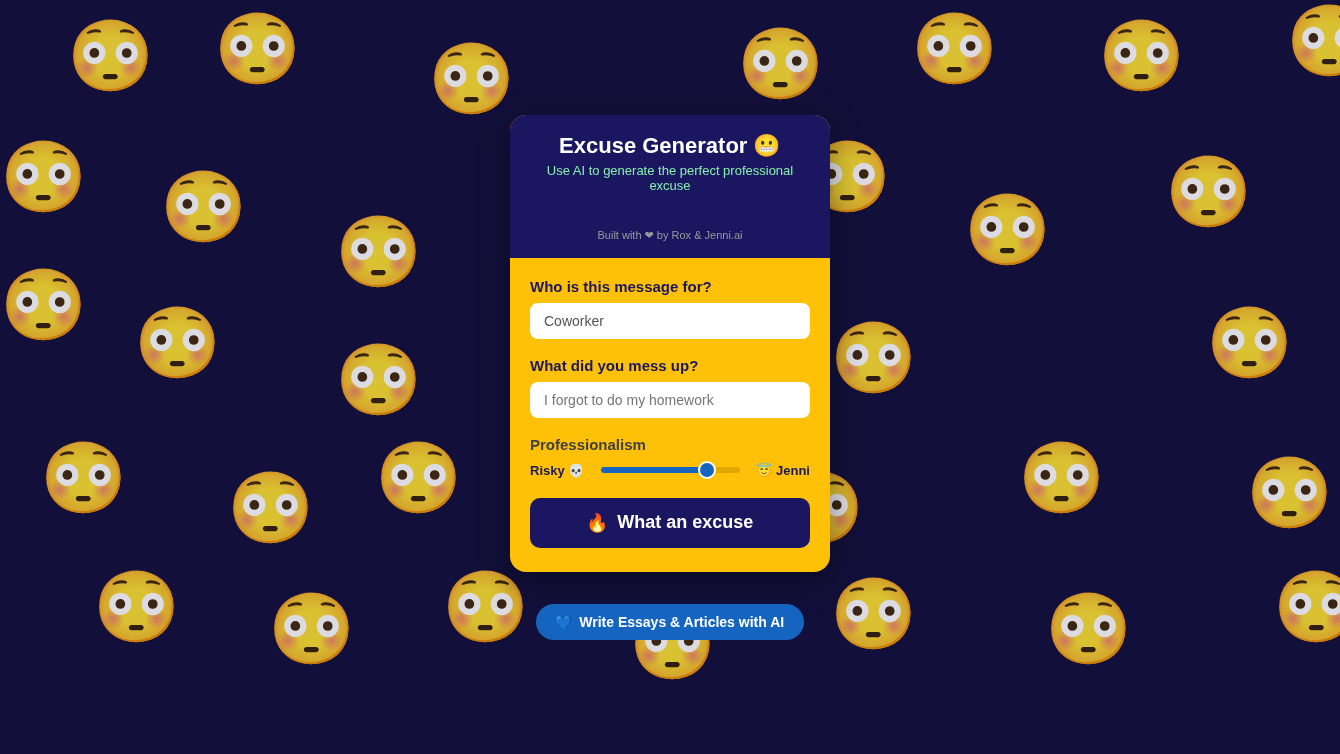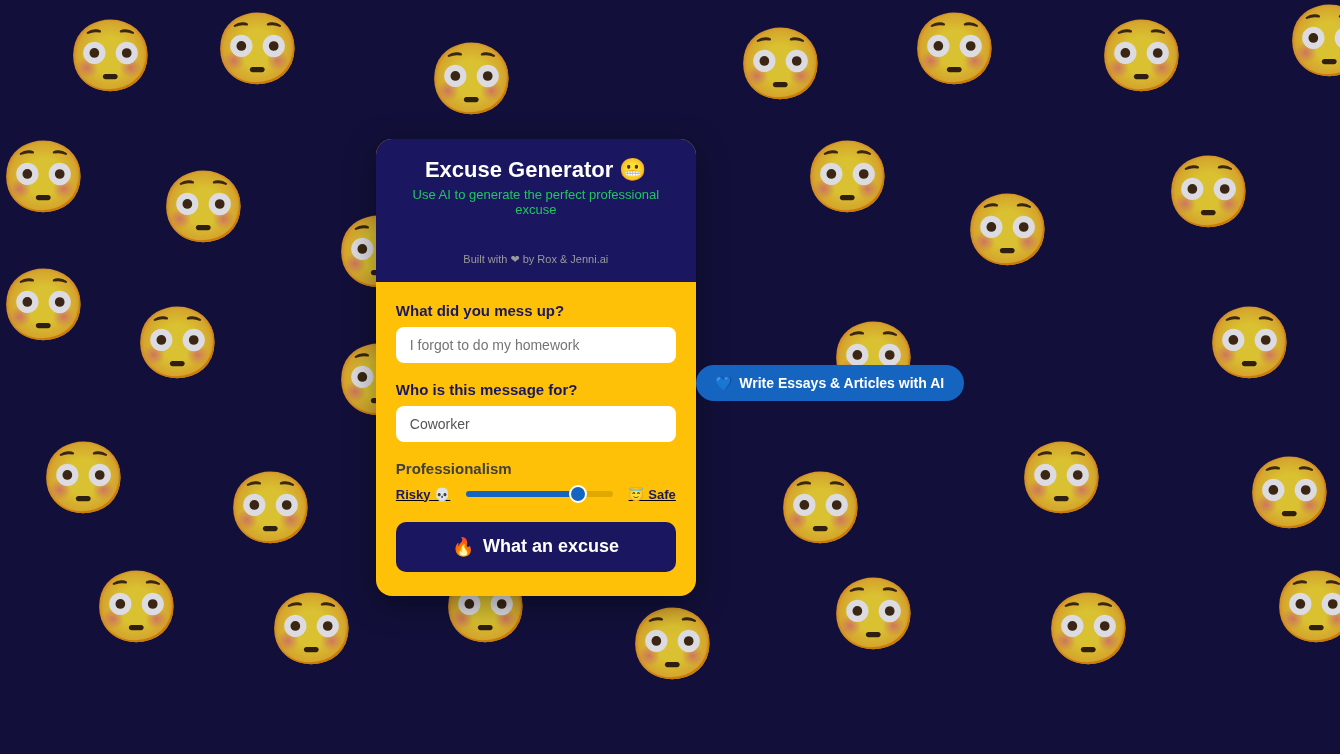--- a/index.html
+++ b/index.html
@@ -50,21 +50,21 @@
 
     .card-header h1 {
       font-size: 22px;
       font-weight: 700;
       color: white;
       margin-bottom: 4px;
     }
 
     .card-header p.subtitle {
       font-size: 13px;
-      color: #22c55e;
+      color: #86efac;
       margin-bottom: 11px;
     }
 
     .card-header p.built-by {
       font-size: 11px;
       color: #999;
       margin-top: 36px;
     }
 
     .card-body {
@@ -102,21 +102,20 @@
       font-size: 15px;
       font-weight: 700;
       color: #404040;
       margin-bottom: 10px;
     }
 
     .slider-row {
       display: flex;
       align-items: center;
       gap: 16px;
-      text-decoration: underline;
     }
 
     .slider-label {
       font-size: 13px;
       color: #1a1760;
       font-weight: 600;
       white-space: nowrap;
     }
 
     input[type=range] {
@@ -208,44 +207,44 @@
     <div class="emoji-item" style="top: 60%; left: 93%;">😳</div>
     <div class="emoji-item" style="top: 75%; left: 7%;">😳</div>
     <div class="emoji-item" style="top: 78%; left: 20%;">😳</div>
     <div class="emoji-item" style="top: 75%; left: 33%;">😳</div>
     <div class="emoji-item" style="top: 80%; left: 47%;">😳</div>
     <div class="emoji-item" style="top: 76%; left: 62%;">😳</div>
     <div class="emoji-item" style="top: 78%; left: 78%;">😳</div>
     <div class="emoji-item" style="top: 75%; left: 95%;">😳</div>
   </div>
 
-<div style="display:flex; align-items:center; z-index:10; position:relative;">
+<div style="display:flex; flex-direction:column; align-items:center; z-index:10; position:relative;">
   <div class="card">
     <div class="card-header">
       <h1>Excuse Generator 😬</h1>
       <p class="subtitle">Use AI to generate the perfect professional excuse</p>
       <p class="built-by">Built with ❤ by Rox &amp; Jenni.ai</p>
     </div>
     <div class="card-body">
       <div class="field-group">
+        <label class="field-label">Who is this message for?</label>
+        <input type="text" class="text-input" placeholder="Coworker" value="Coworker" style="">
+      </div>
+
+      <div class="field-group">
         <label class="field-label">What did you mess up?</label>
         <input type="text" class="text-input" placeholder="I forgot to do my homework" style="">
-      </div>
-
-      <div class="field-group">
-        <label class="field-label">Who is this message for?</label>
-        <input type="text" class="text-input" placeholder="Coworker" value="Coworker" style="">
       </div>
 
       <div class="professionalism-section">
         <div class="prof-label">Professionalism</div>
         <div class="slider-row">
           <span class="slider-label">Risky 💀</span>
           <input type="range" min="0" max="100" value="80" style="">
-          <span class="slider-label">😇 Safe</span>
+          <span class="slider-label">😇 Jenni</span>
         </div>
       </div>
 
       <button class="make-excuse-btn">
         <span>🔥</span>
         <span>What an excuse</span>
       </button>
     </div>
   </div>
 

